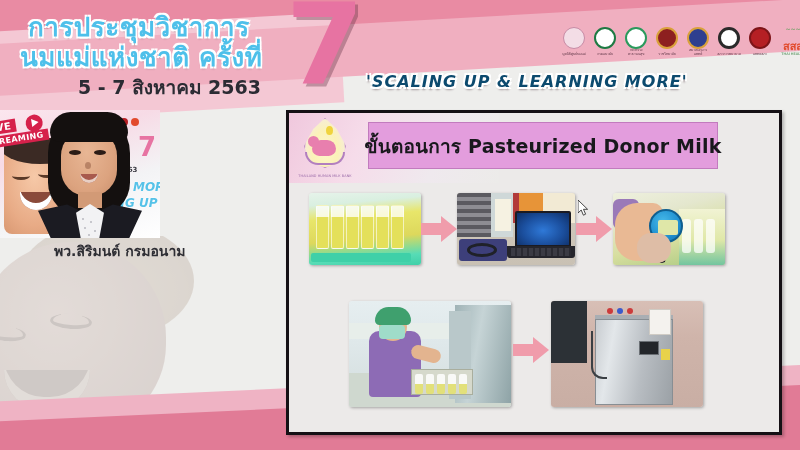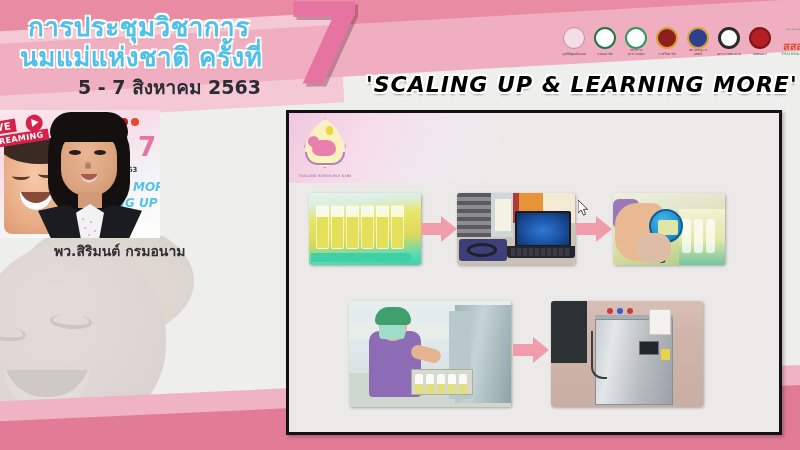--- a/index.html
+++ b/index.html
@@ -107,22 +107,22 @@
   }
   .hdr-seven {
     position:absolute; left:286px; top:-12px;
     font-size:112px; font-weight:bold; line-height:1;
     color:#e773a2;
     text-shadow: 3px 3px 0 rgba(90,40,60,.35);
     font-family:"DejaVu Sans","Liberation Sans",sans-serif;
   }
   .hdr-slogan {
     position:absolute; left:366px; top:72px;
-    font-size:22px; font-weight:bold; font-style:italic;
-    color:#000000; white-space:nowrap;
+    font-size:16px; font-weight:bold; font-style:italic;
+    color:#0c4a6e; white-space:nowrap;
     letter-spacing:1px;
     text-shadow:
       -1.8px -1.8px 0 #ffffff,  1.8px -1.8px 0 #ffffff,
       -1.8px  1.8px 0 #ffffff,  1.8px  1.8px 0 #ffffff,
        0 2.6px 2px rgba(60,30,40,.4);
   }
 
   
   .logo-strip {
     position:absolute; left:562px; top:26px;
@@ -535,20 +535,23 @@
     <div class="slide-wash"></div>
 
     <div class="milk-logo">
       <div class="drop"></div>
       <div class="drop-dot"></div>
       <div class="drop-baby"></div>
       <div class="drop-hands"></div>
       <div class="milk-caption">THAILAND HUMAN MILK BANK</div>
     </div>
 
+    <div class="slide-title-bar">
+      <span>ขั้นตอนการ Pasteurized Donor Milk</span>
+    </div>
 
     <div class="photo p1">
       <div class="rack">
         <div class="jug" style="left:0px"></div>
         <div class="jug" style="left:15px"></div>
         <div class="jug" style="left:30px"></div>
         <div class="jug" style="left:45px"></div>
         <div class="jug" style="left:60px"></div>
         <div class="jug" style="left:75px"></div>
       </div>

